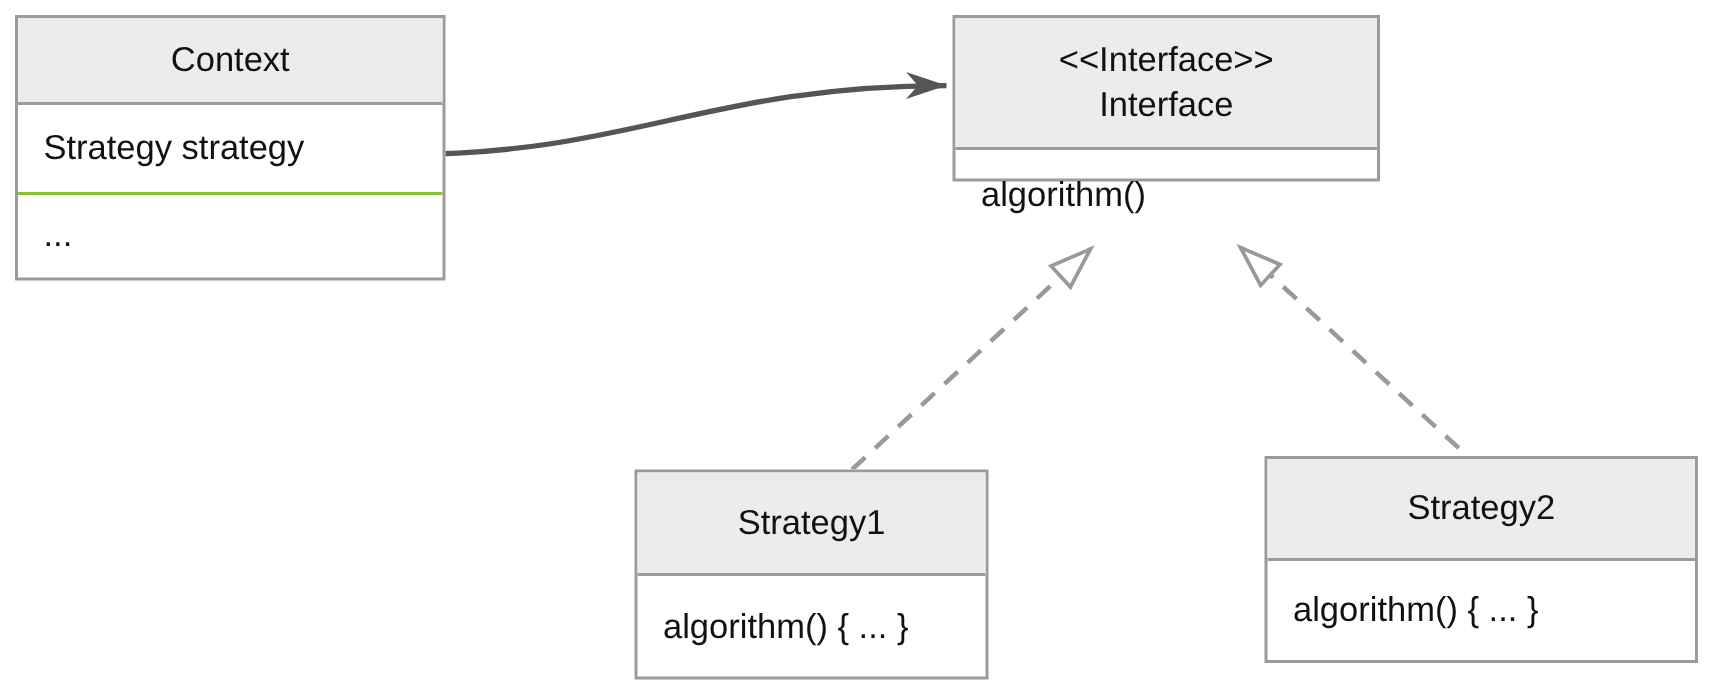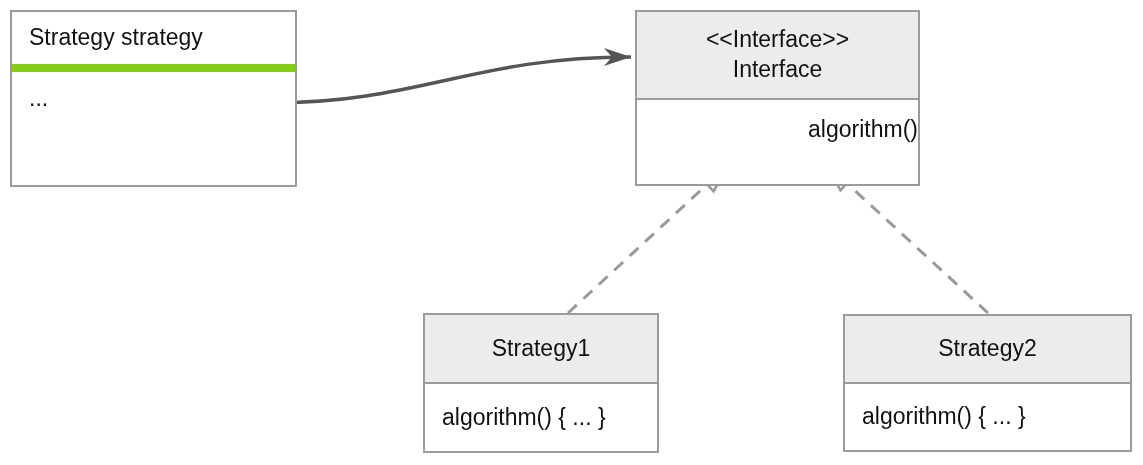--- a/index.html
+++ b/index.html
@@ -34,38 +34,38 @@
     justify-content: center;
     text-align: center;
   }
   .uml-row {
     box-sizing: border-box;
     display: flex;
     align-items: center;
     padding-left: 17px;
   }
   .uml-row.sep {
-    border-bottom: 8px solid #84cc16;
+    border-bottom: 2px solid #84cc16;
     text-align: right;
   }
   
   #class-context        { left: 10px;  top: 10px;  width: 287px; height: 177px; }
   #class-context .uml-header { height: 58px; }
   #class-context .row-1 { height: 60px; }
   #class-context .row-2 { height: 53px; }
   
-  #class-strategy-interface        { left: 635px; top: 10px; width: 285px; height: 176px; }
+  #class-strategy-interface        { left: 635px; top: 10px; width: 285px; height: 111px; }
   #class-strategy-interface .uml-header { height: 88px; }
-  #class-strategy-interface .row-1 { height: 60px; justify-content: flex-end; }
+  #class-strategy-interface .row-1 { height: 60px; }
   
   #class-strategy1        { left: 423px; top: 313px; width: 236px; height: 140px; }
   #class-strategy1 .uml-header { height: 69px; }
   #class-strategy1 .row-1 { height: 67px; }
   
-  #class-strategy2        { left: 843px; top: 314px; width: 289px; height: 138px; }
+  #class-strategy2        { left: 843px; top: 304px; width: 289px; height: 138px; }
   #class-strategy2 .uml-header { height: 68px; }
   #class-strategy2 .row-1 { height: 66px; }
 
   #arrow-layer {
     position: absolute;
     left: 0; top: 0;
     width: 1143px;
     height: 465px;
     pointer-events: none;
   }
@@ -86,20 +86,23 @@
     </defs>
 
     <path d="M270,103 C420,103 472,57 631,57" fill="none" stroke="#555555" stroke-width="3.5" marker-end="url(#filled-arrowhead)"></path>
 
     <line x1="568" y1="313" x2="727" y2="166" stroke="#999999" stroke-width="3" stroke-dasharray="12 9" marker-end="url(#open-triangle-arrowhead)"></line>
 
     <line x1="988" y1="313" x2="827" y2="165" stroke="#999999" stroke-width="3" stroke-dasharray="12 9" marker-end="url(#open-triangle-arrowhead)"></line>
   </svg>
 
   <div class="uml-class" id="class-context">
+    <div class="uml-header">
+      <span>Context</span>
+    </div>
     <div class="uml-row sep row-1">
       <span>Strategy strategy</span>
     </div>
     <div class="uml-row row-2">
       <span>...</span>
     </div>
   </div>
 
   <div class="uml-class" id="class-strategy-interface">
     <div class="uml-header">

